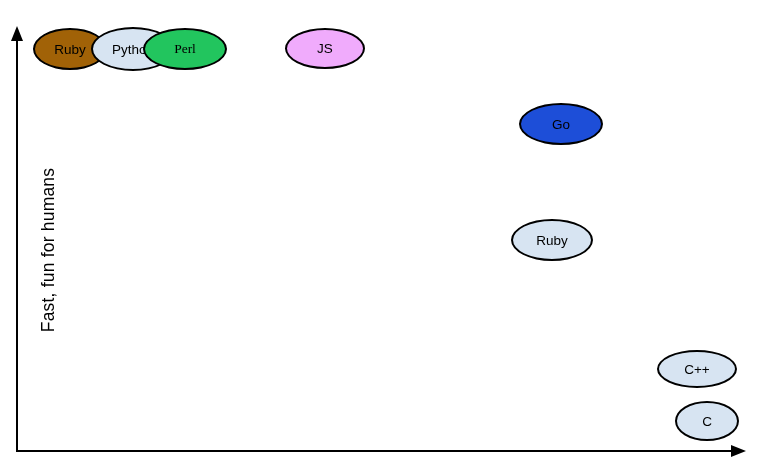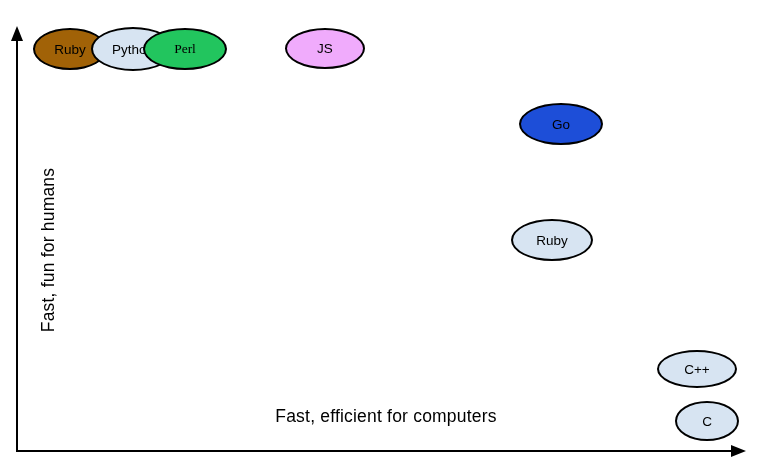--- a/index.html
+++ b/index.html
@@ -64,21 +64,20 @@
 </head>
 <body>
 
 <div class="canvas">
   <div id="y-axis" class="axis"></div>
   <div id="y-arrow" class="arrow"></div>
   <div id="x-axis" class="axis"></div>
   <div id="x-arrow" class="arrow"></div>
 
   <div class="y-label">Fast, fun for humans</div>
-  <div class="x-label">Fast, efficient for computers</div>
 
   <div id="bubbles">
       <div class="bubble" style="left: 33px; top: 28px; width: 74px; height: 42px; z-index: 1; background: #a16207; border-color: rgb(0, 0, 0);">Ruby</div>
       <div class="bubble" style="left: 91px; top: 27px; width: 84px; height: 44px; z-index: 2; background: rgb(215, 228, 242); border-color: rgb(0, 0, 0);">Python</div>
       <div class="bubble" style="left: 143px; top: 28px; width: 84px; height: 42px; z-index: 3; background: #22c55e; border-color: rgb(0, 0, 0); font-family: Liberation Serif, serif;">Perl</div>
       <div class="bubble" style="left: 285px; top: 27.5px; width: 80px; height: 41px; z-index: 4; background: #f0abfc; border-color: rgb(0, 0, 0);">JS</div>
       <div class="bubble" style="left: 519px; top: 103px; width: 84px; height: 42px; z-index: 5; background: #1d4ed8; border-color: rgb(0, 0, 0);">Go</div>
       <div class="bubble" style="left: 511px; top: 219px; width: 82px; height: 42px; z-index: 6; background: rgb(215, 228, 242); border-color: rgb(0, 0, 0);">Ruby</div>
       <div class="bubble" style="left: 657px; top: 350px; width: 80px; height: 38px; z-index: 7; background: rgb(215, 228, 242); border-color: rgb(0, 0, 0);">C++</div>
       <div class="bubble" style="left: 675px; top: 401px; width: 64px; height: 40px; z-index: 8; background: rgb(215, 228, 242); border-color: rgb(0, 0, 0);">C</div>

